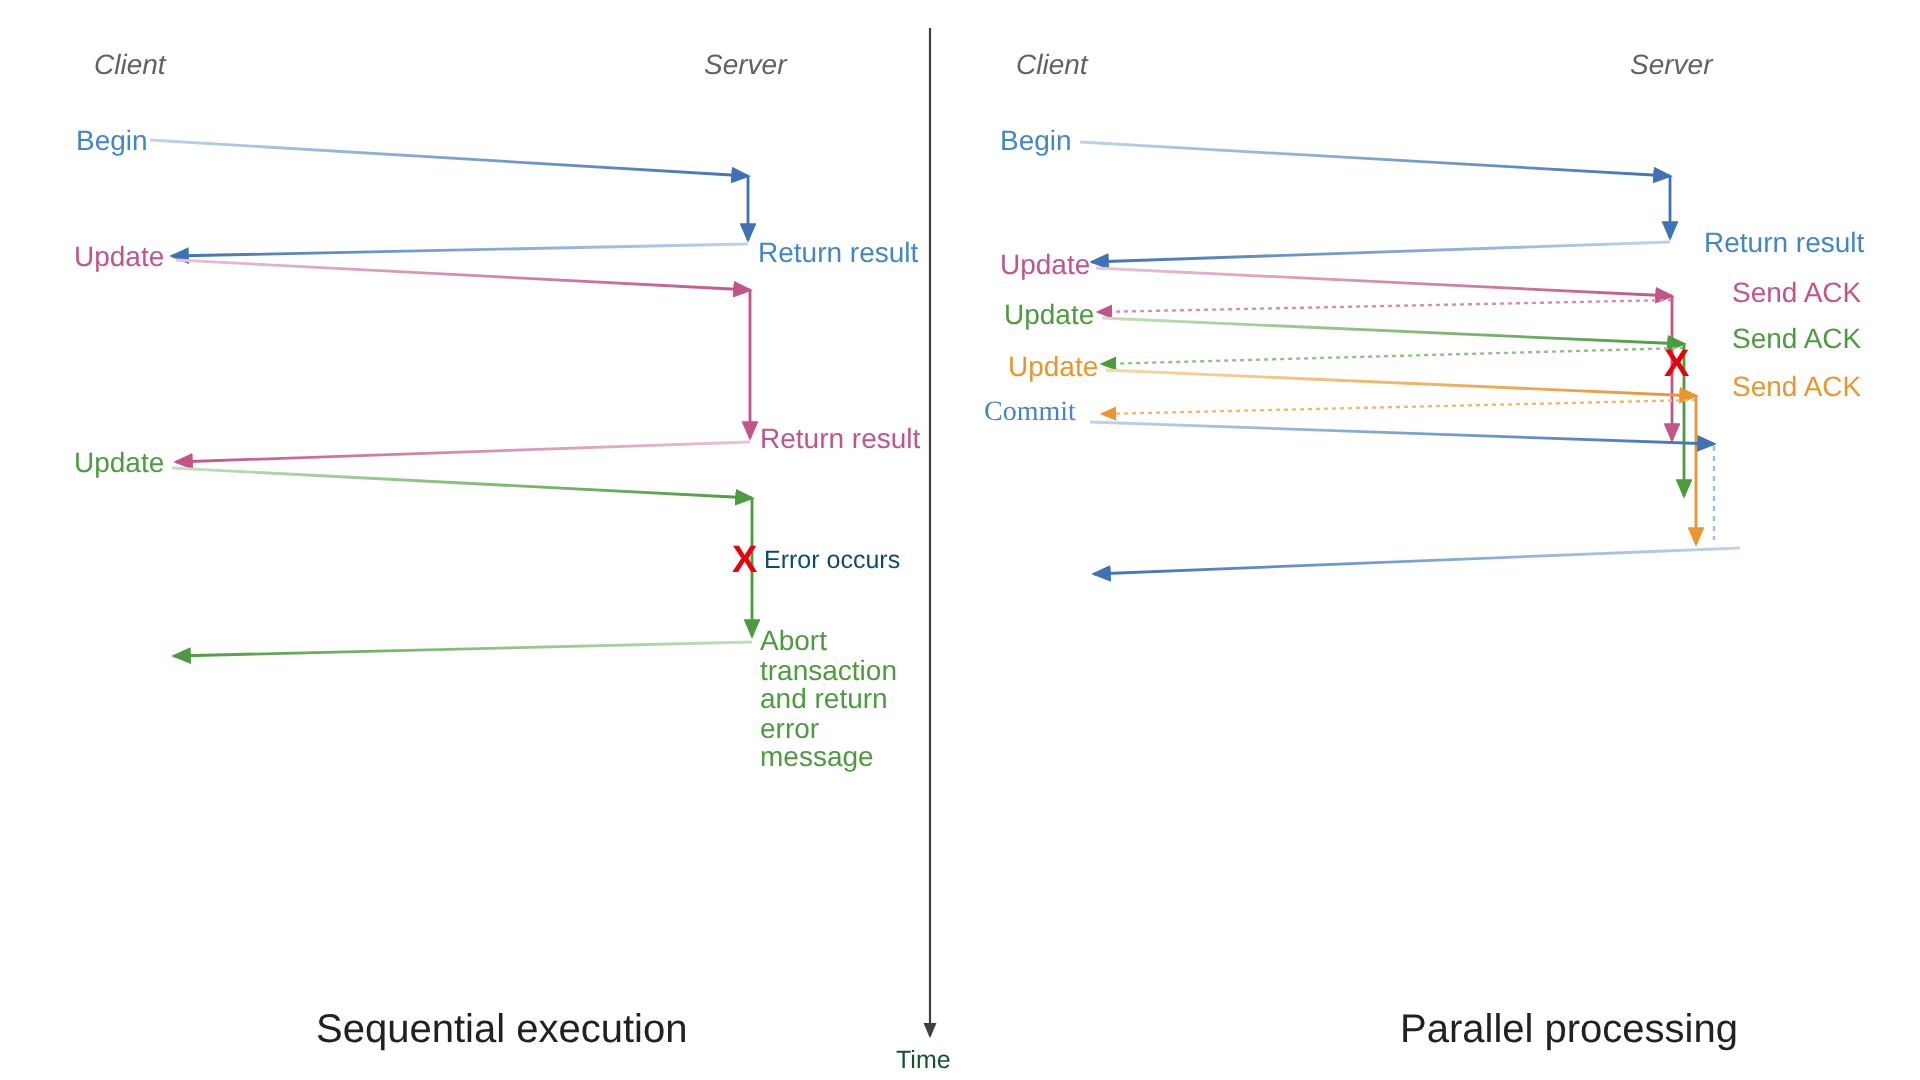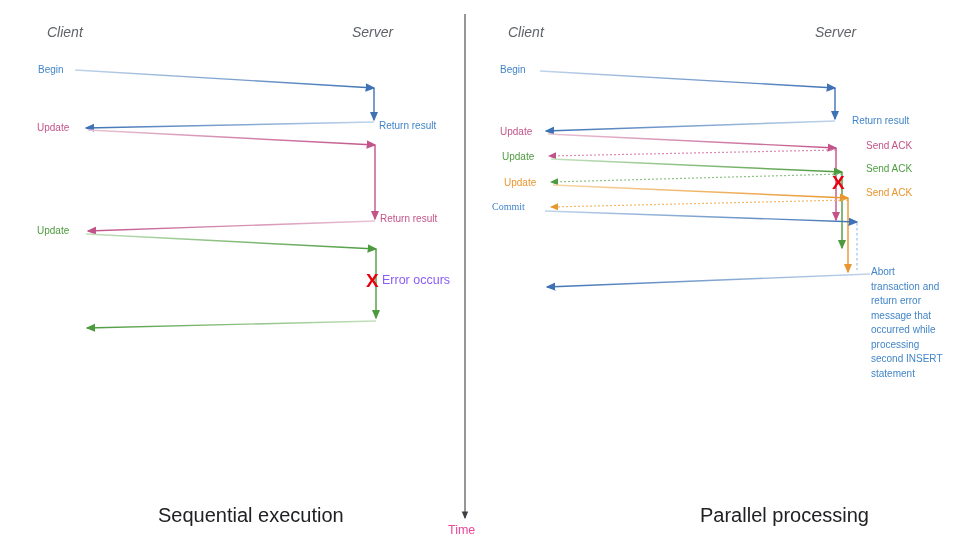--- a/index.html
+++ b/index.html
@@ -22,42 +22,42 @@
     position: absolute;
     left: 0;
     top: 0;
     width: 960px;
     height: 540px;
     overflow: visible;
   }
   .lbl {
     position: absolute;
     font-family: "Liberation Sans", sans-serif;
-    font-size: 10px;
+    font-size: 14px;
     line-height: 14.5px;
     white-space: pre;
     letter-spacing: 0px;
   }
   .lbl.wrap { white-space: normal; }
   .actor {
     font-style: italic;
     font-size: 14px;
     color: #5f6368;
   }
   .caption {
     font-size: 20px;
     color: #202124;
   }
   .timelbl {
     font-size: 12.5px;
-    color: #ec4899;
+    color: #14532d;
   }
   .errlbl {
     font-size: 12.5px;
-    color: #8b5cf6;
+    color: #0c4a6e;
   }
   .xmark {
     position: absolute;
     font-family: "Liberation Sans", sans-serif;
     font-weight: bold;
     font-size: 19px;
     color: #e8000d;
     line-height: 19px;
   }
 </style>
@@ -172,36 +172,36 @@
   <div class="lbl" style="left:38px; top:63px; color:#4285c8;">Begin</div>
   <div class="lbl" style="left:37px; top:121px; color:#c2548a;">Update</div>
   <div class="lbl" style="left:37px; top:224px; color:#4d9b3f;">Update</div>
 
   <div class="lbl" style="left:379px; top:119px; color:#4285c8;">Return result</div>
   <div class="lbl" style="left:380px; top:212px; color:#c2548a;">Return result</div>
 
   <div class="xmark" style="left:366px; top:271px;">X</div>
   <div class="lbl errlbl" style="left:382px; top:273px;">Error occurs</div>
 
+  <div class="lbl wrap" style="left:380px; top:313px; width:82px; color:#4d9b3f;">Abort transaction and return error message</div>
 
   <div class="lbl actor" style="left:508px; top:25px;">Client</div>
   <div class="lbl actor" style="left:815px; top:25px;">Server</div>
 
   <div class="lbl" style="left:500px; top:63px; color:#4285c8;">Begin</div>
   <div class="lbl" style="left:500px; top:125px; color:#c2548a;">Update</div>
   <div class="lbl" style="left:502px; top:150px; color:#4d9b3f;">Update</div>
   <div class="lbl" style="left:504px; top:176px; color:#e8962e;">Update</div>
   <div class="lbl" style="left:492px; top:200px; color:#4285c8;font-family:Liberation Serif, serif;">Commit</div>
 
   <div class="lbl" style="left:852px; top:114px; color:#4285c8;">Return result</div>
   <div class="lbl" style="left:866px; top:139px; color:#c2548a;">Send ACK</div>
   <div class="lbl" style="left:866px; top:162px; color:#4d9b3f;">Send ACK</div>
   <div class="lbl" style="left:866px; top:186px; color:#e8962e;">Send ACK</div>
 
   <div class="xmark" style="left:832px; top:173px;">X</div>
 
-  <div class="lbl wrap" style="left:871px; top:265px; width:72px; color:#4285c8;">Abort transaction and return error message that occurred while processing second INSERT statement</div>
 
   <div class="lbl caption" style="left:158px; top:508px;">Sequential execution</div>
   <div class="lbl caption" style="left:700px; top:508px;">Parallel processing</div>
   <div class="lbl timelbl" style="left:448px; top:523px;">Time</div>
 
 </div>
 
 </body></html>

